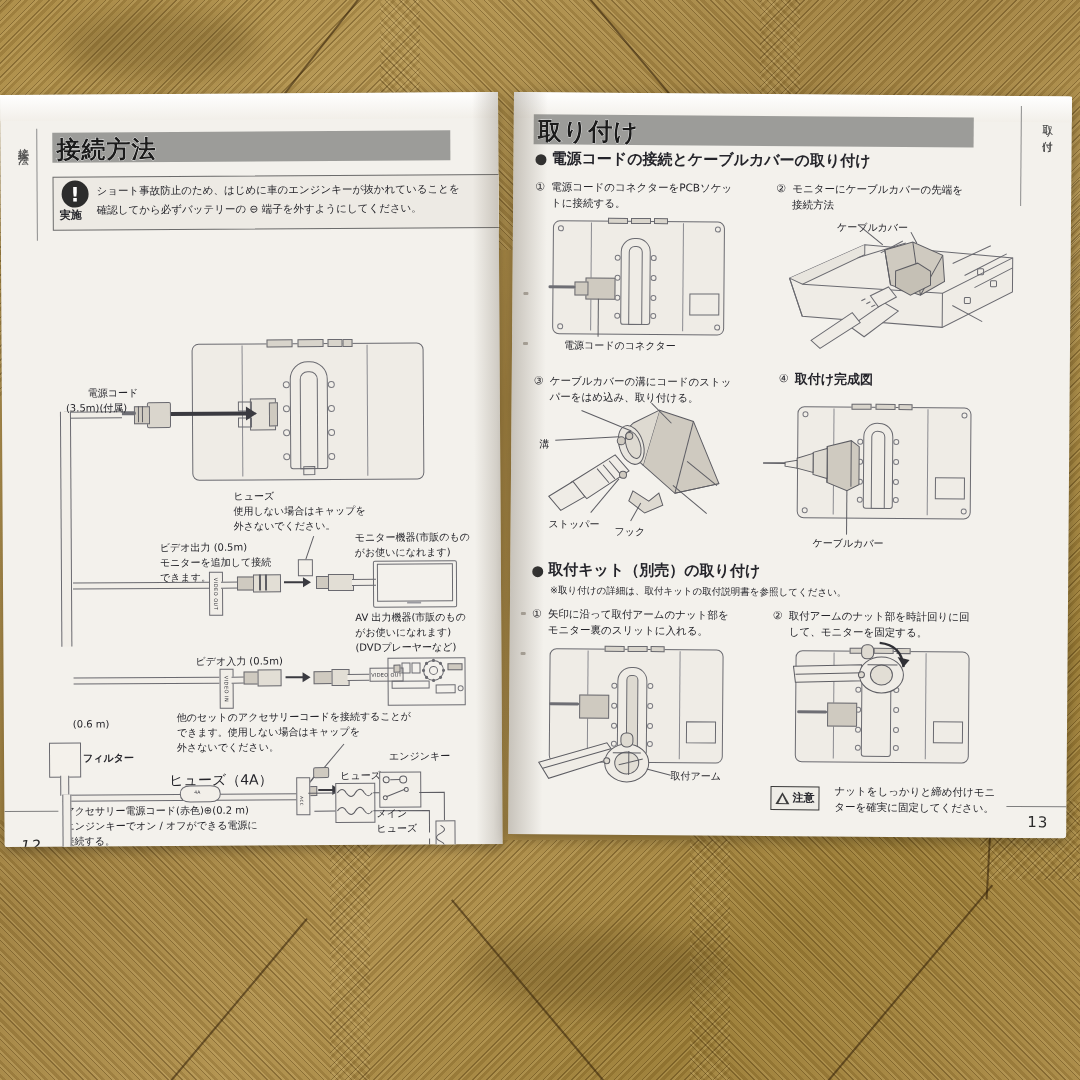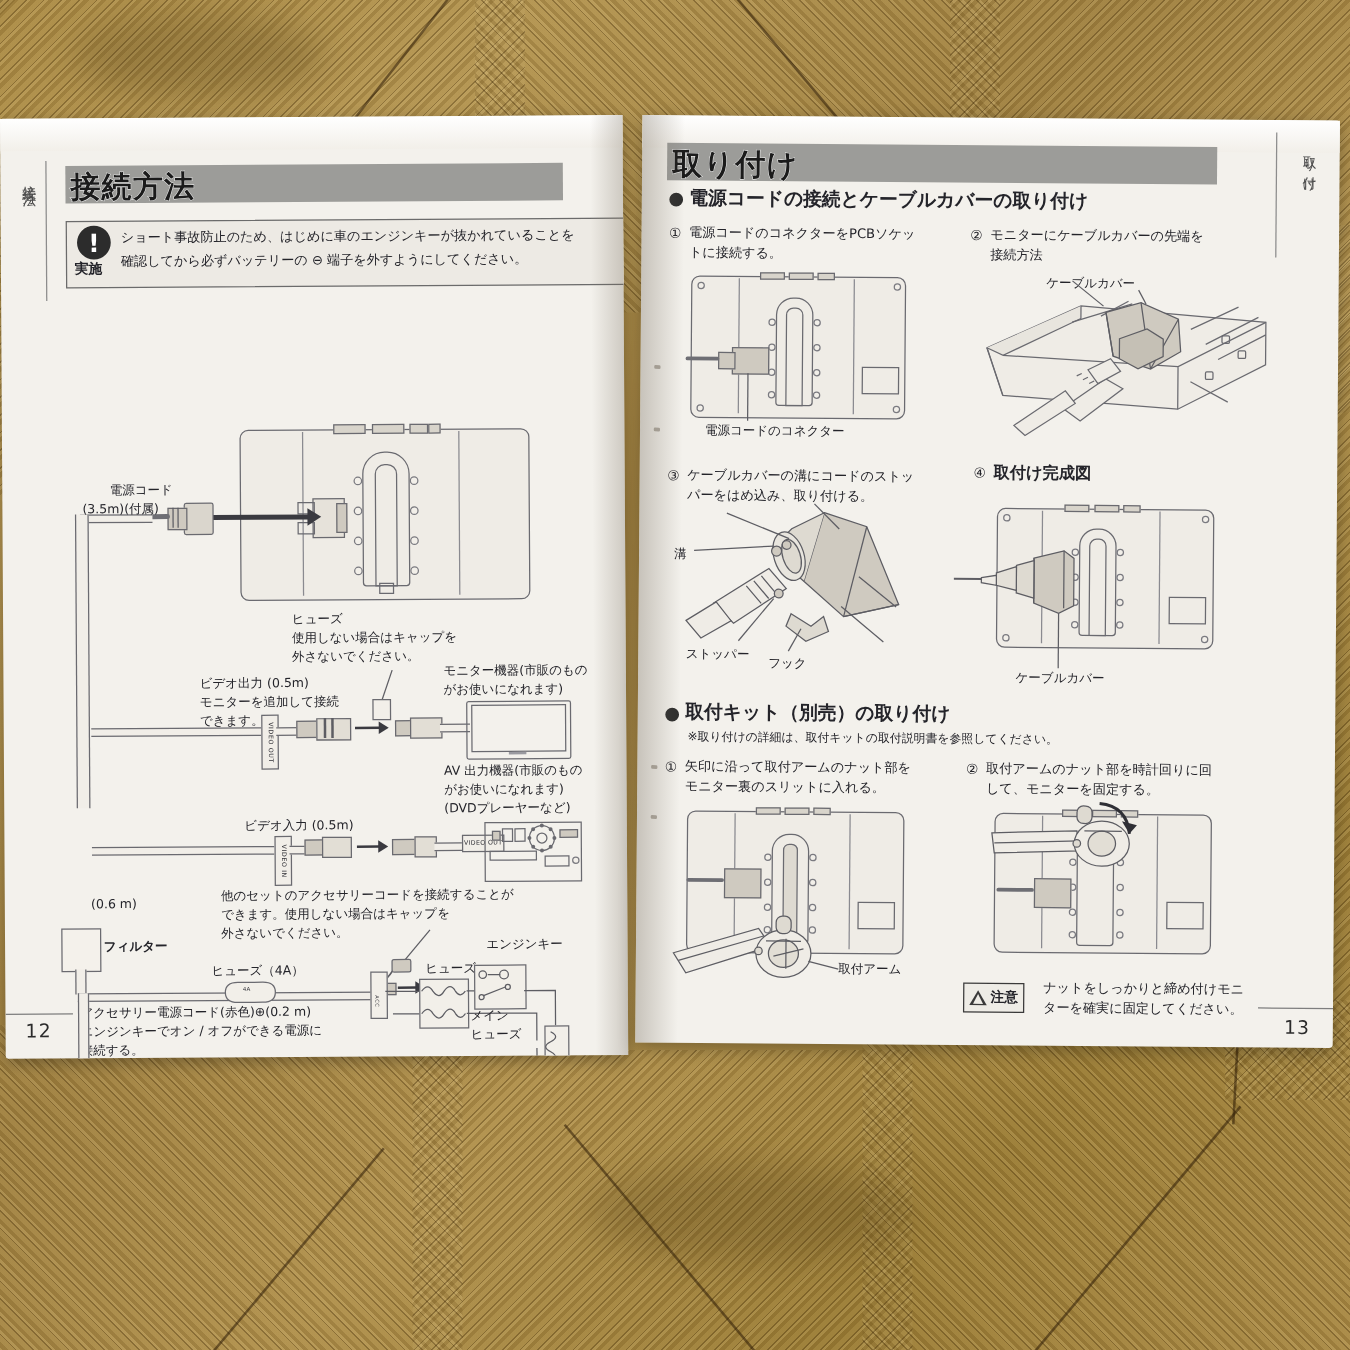--- a/index.html
+++ b/index.html
@@ -278,21 +278,21 @@
     <div class="arrow sarrow" style="left:314px;top:697px;width:22px;">
       <div class="shaft" style="left:0;width:15px;"></div>
           <div class="head" style="left:14px;"></div>
     </div>
 
     <div class="t jp" style="left:69px;top:623px;font-size:10px;">(0.6 m)</div>
     <div class="box" style="left:45px;top:648px;width:30px;height:33px;background:#f4f1eb;"></div>
     <div class="t jp" style="left:79px;top:657px;font-size:10px;font-weight:bold;">フィルター</div>
     <div class="cord2" style="left:56px;top:681px;width:7px;height:20px;border-left:1px solid #6a6a70;border-right:1px solid #6a6a70;border-top:none;border-bottom:none;"></div>
 
-    <div class="t jp" style="left:165px;top:677px;font-size:10px;">ヒューズ（4A）</div>
+    <div class="t jp" style="left:165px;top:677px;font-size:14px;">ヒューズ（4A）</div>
     <div class="cord2" style="left:58px;top:700px;width:239px;"></div>
     <svg style="left:0;top:0;width:498px;height:752px;">
       <path d="M176,700 C176,694 180,692 186,692 L206,692 C212,692 216,694 216,700 C216,706 212,708 206,708 L186,708 C180,708 176,706 176,700 Z" fill="#f2efe9" stroke="#6a6a70" stroke-width="1"></path>
     </svg>
     <div class="t" style="left:190px;top:696px;font-size:4.5px;color:#3a3a40;">4A</div>
 
     <div class="t jp" style="left:60px;top:710px;font-size:10px;">アクセサリー電源コード(赤色)⊕(0.2 m)</div>
     <div class="t jp" style="left:60px;top:725px;font-size:10px;">エンジンキーでオン / オフができる電源に</div>
     <div class="t jp" style="left:60px;top:740px;font-size:10px;">接続する。</div>
 
@@ -336,21 +336,21 @@
       <circle cx="396" cy="783" r="6" fill="none" stroke="#5d5d63" stroke-width="1"></circle>
       <path d="M396,777 L396,789 M390,783 L402,783 M391,778 L401,788 M401,778 L391,788" stroke="#5d5d63" stroke-width="1"></path>
       <path d="M396,766 L396,776" stroke="#5d5d63" stroke-width="1"></path>
       <rect x="392" y="760" width="8" height="6" fill="none" stroke="#5d5d63" stroke-width="1"></rect>
       <path d="M378,792 L420,792" stroke="#5d5d63" stroke-width="1.4"></path>
       <path d="M380,792 L375,800 M387,792 L382,800 M394,792 L389,800 M401,792 L396,800 M408,792 L403,800 M415,792 L410,800" stroke="#5d5d63" stroke-width="1"></path>
       <path d="M396,789 L396,792" stroke="#5d5d63" stroke-width="1"></path>
     </svg>
 
     <div class="pnumline" style="left:0;top:716px;width:54px;"></div>
-    <div class="pnum" style="left:16px;top:721px;">12</div>
+    <div class="pnum" style="left:16px;top:742px;font-style:italic;">12</div>
 
     <div class="gutter-l"></div>
    </div>
   </div>
 
   <div class="page" id="page-right">
    <div class="page-inner">
     <div class="topedge"></div>
 
     <div class="tab-line" style="right:50px;top:10px;width:1px;height:100px;"></div>

